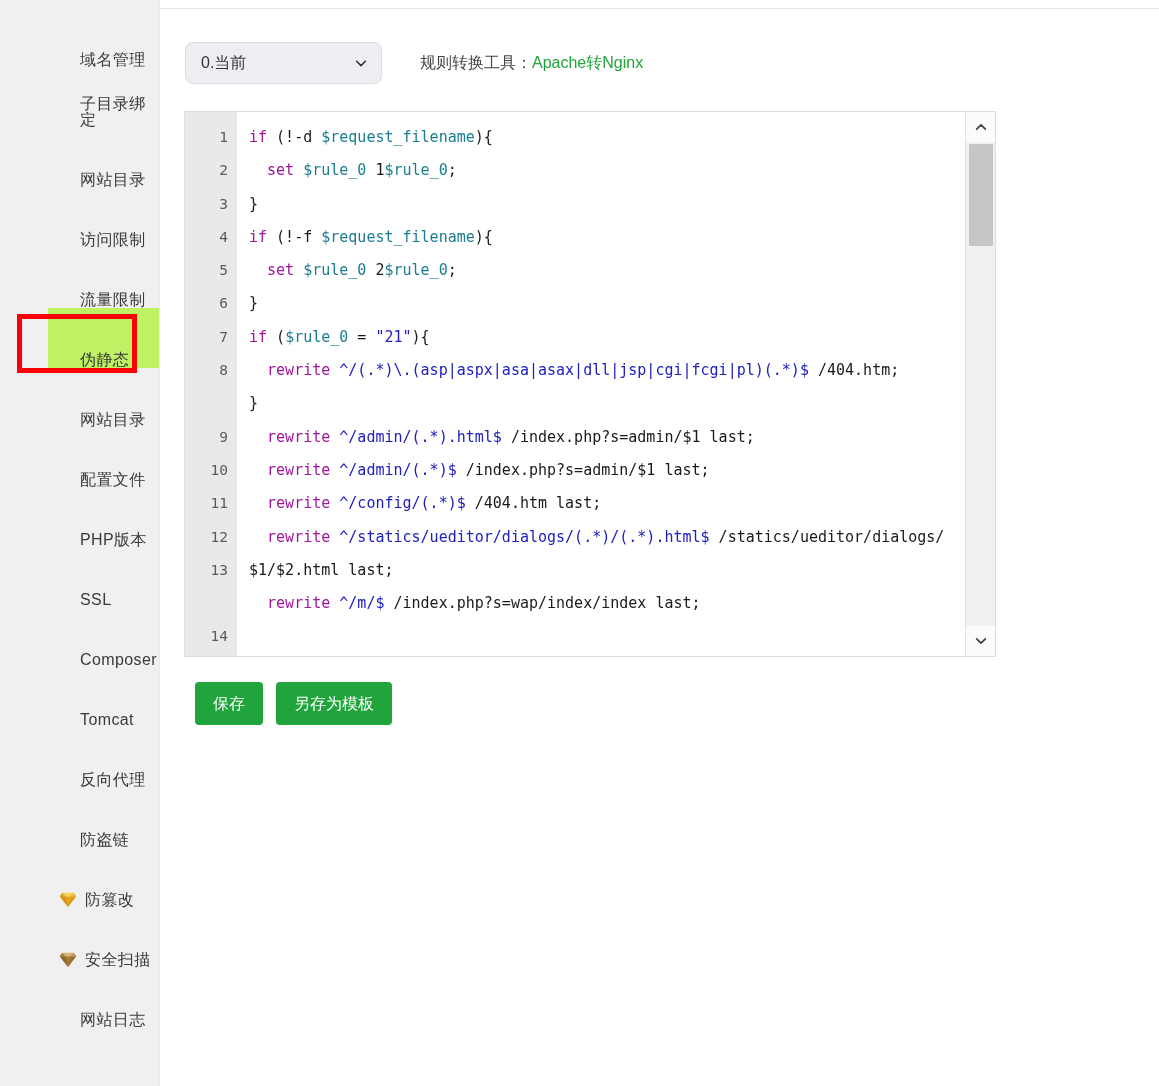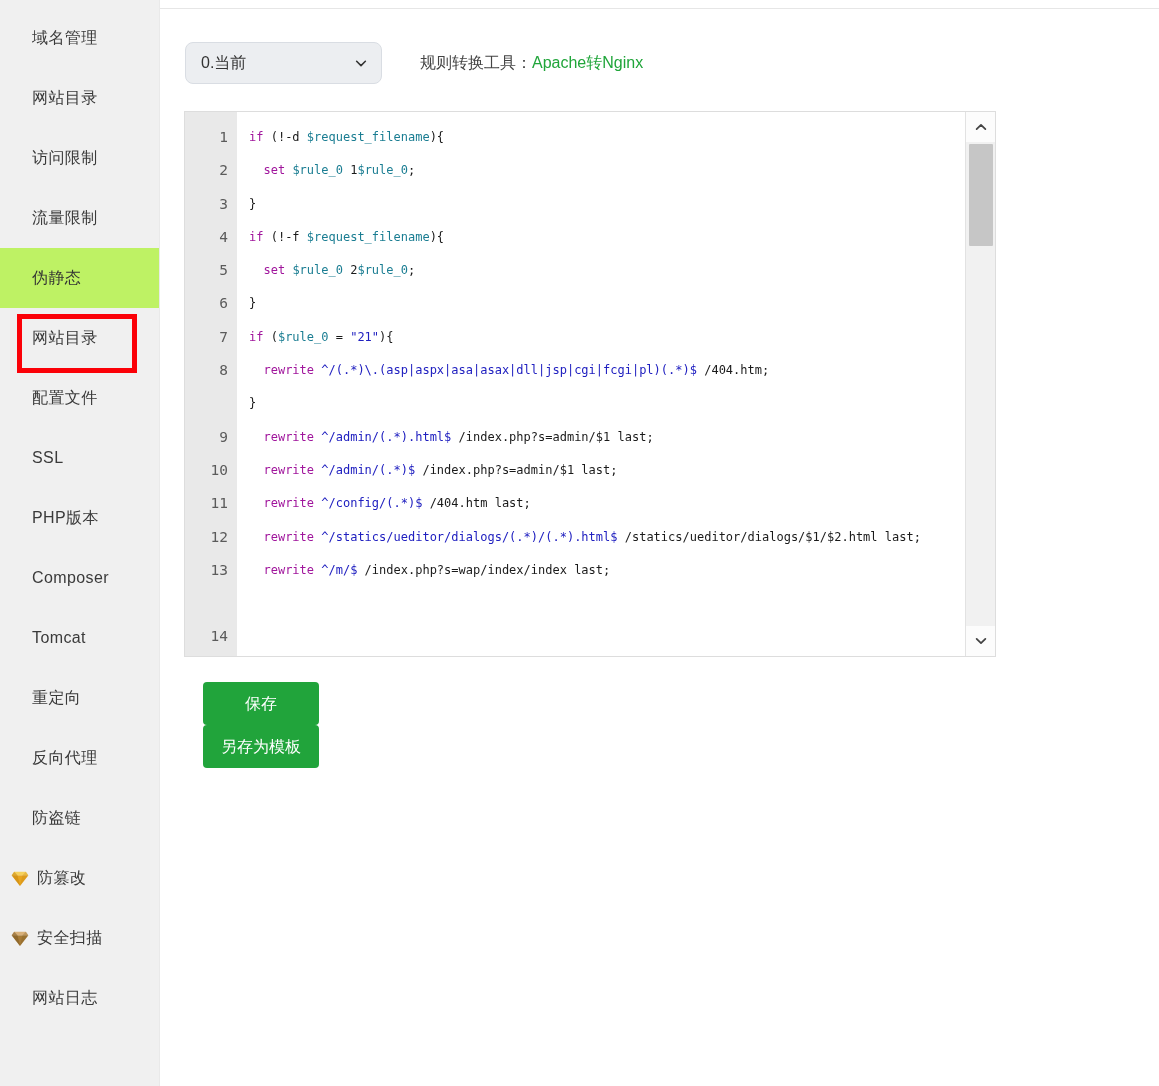--- a/index.html
+++ b/index.html
@@ -32,28 +32,29 @@
     width: 160px;
     height: 1086px;
     background: #f0f0f0;
     border-right: 1px solid #e9e9e9;
     padding-top: 8px;
   }
   .nav-item {
     position: relative;
     height: 60px;
     display: flex;
-    align-items: center;
+    align-items: flex-end;
     padding-left: 32px;
     font-size: 16px;
     color: #3a3a3a;
     letter-spacing: .4px;
     cursor: pointer;
     background: transparent;
     user-select: none;
+    margin-left: 48px;
   }
   .nav-item.with-icon { padding-left: 10px; }
   .nav-item.active {
     background: #bef264;
     color: #333333;
   }
   .gem {
     width: 20px; height: 17px;
     margin-right: 7px;
     flex: 0 0 auto;
@@ -143,21 +144,21 @@
   .gutter .ln {
     padding-right: 9px;
     line-height: 33.3px;
     height: 33.3px;
   }
   .gutter .ln.wrap2 { height: 66.6px; }
   .code {
     flex: 1 1 auto;
     padding: 9px 0 0 12px;
     font-family: "DejaVu Sans Mono", "Liberation Mono", monospace;
-    font-size: 12px;
+    font-size: 15px;
     line-height: 33.3px;
     color: #222222;
     white-space: pre-wrap;
     word-break: break-all;
     overflow: hidden;
   }
   .code .row { min-height: 33.3px; }
   .kw   { color: #a0159c; }   
   .var  { color: #1a7d92; }   
   .str  { color: #2020c0; }   
@@ -186,23 +187,23 @@
     left: 3px; top: 32px;
     width: 24px; height: 102px;
     background: #c6c6c6;
     border-radius: 1px;
     cursor: grab;
   }
 
   
   .btn-row {
     position: absolute;
-    left: 42px; top: 673px;
-    display: flex;
-    flex-direction: column;
+    left: 34px; top: 673px;
+    display: flex;
+    gap: 13px;
   }
   .btn {
     background: #21a43b;
     color: #ffffff;
     font-size: 16px;
     border: none;
     border-radius: 4px;
     padding: 0 18px;
     height: 43px;
     line-height: 43px;
@@ -237,51 +238,51 @@
 
 <div id="app">
 
   <div class="top-rule"></div>
 
   <nav class="sidebar" id="sidebar">
       <div class="nav-item">
         <span class="nav-label">域名管理</span>
       </div>
       <div class="nav-item">
+        <span class="nav-label">子目录绑定</span>
+      </div>
+      <div class="nav-item">
         <span class="nav-label">网站目录</span>
       </div>
       <div class="nav-item">
         <span class="nav-label">访问限制</span>
       </div>
       <div class="nav-item">
         <span class="nav-label">流量限制</span>
       </div>
       <div class="nav-item active">
         <span class="nav-label">伪静态</span>
       </div>
       <div class="nav-item">
         <span class="nav-label">网站目录</span>
       </div>
       <div class="nav-item">
         <span class="nav-label">配置文件</span>
       </div>
       <div class="nav-item">
+        <span class="nav-label">PHP版本</span>
+      </div>
+      <div class="nav-item">
         <span class="nav-label">SSL</span>
       </div>
       <div class="nav-item">
-        <span class="nav-label">PHP版本</span>
-      </div>
-      <div class="nav-item">
         <span class="nav-label">Composer</span>
       </div>
       <div class="nav-item">
         <span class="nav-label">Tomcat</span>
-      </div>
-      <div class="nav-item">
-        <span class="nav-label">重定向</span>
       </div>
       <div class="nav-item">
         <span class="nav-label">反向代理</span>
       </div>
       <div class="nav-item">
         <span class="nav-label">防盗链</span>
       </div>
       <div class="nav-item with-icon">
         <svg class="gem" viewBox="0 0 24 20">
           <polygon points="2,6 22,6 12,19" fill="#e8a51f"></polygon>

